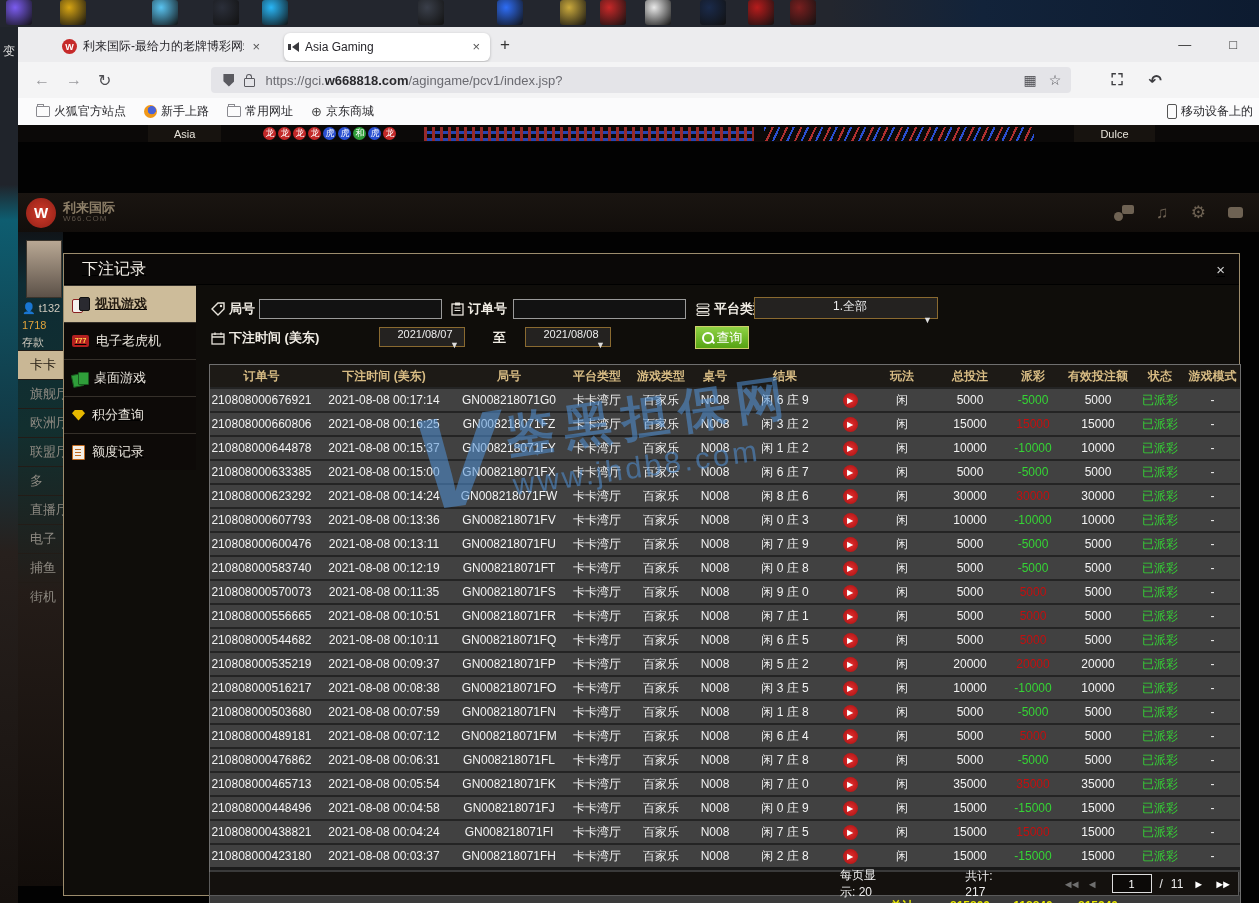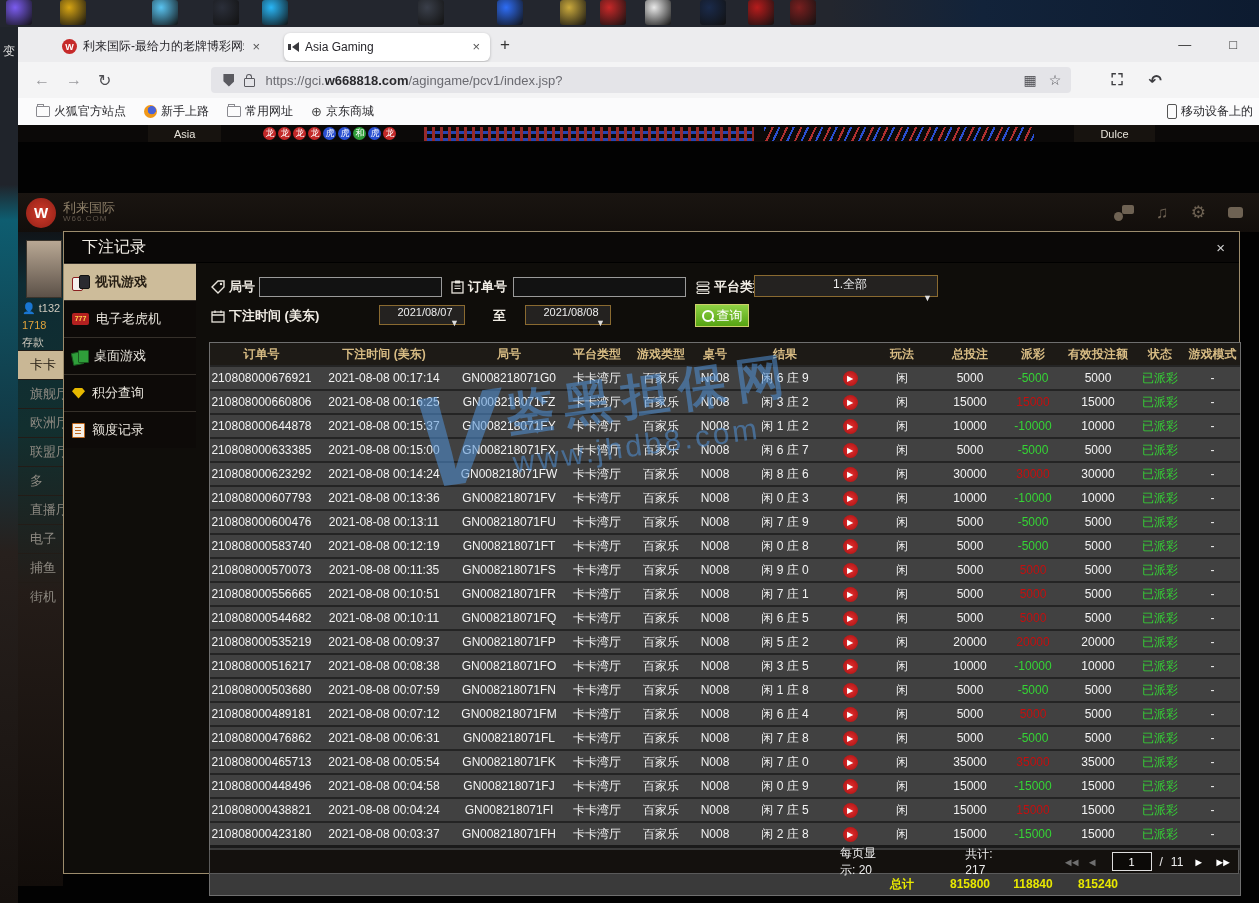--- a/index.html
+++ b/index.html
@@ -42,21 +42,21 @@
   .bm-folder:before{content:"";position:absolute;top:-3px;left:0;width:5px;height:2px;border:1px solid #8a8a90;border-bottom:none;}
   .bm-fx{width:13px;height:13px;border-radius:50%;background:radial-gradient(circle at 60% 40%,#4a63d8 0 35%,#f09819 40% 75%,#e5541f 100%);}
   .bm-globe{font-size:13px;color:#444;}
   .bm-right{margin-left:auto;margin-right:0;display:flex;align-items:center;gap:4px;overflow:hidden;width:92px;flex:none;}
   .phone-ic{width:8px;height:13px;border:1px solid #555;border-radius:2px;flex:none;}
   
   #page{left:0;top:98px;width:1241px;height:778px;background:#020202;overflow:hidden;}
   #site-header{left:0;top:68px;width:1241px;height:39px;background:linear-gradient(180deg,#1a1511,#120e0b);display:flex;align-items:center;}
   .logo-w{width:30px;height:30px;border-radius:50%;background:radial-gradient(circle,#d03a2a,#8f1f16);color:#fff;font-weight:bold;font-size:15px;display:flex;align-items:center;justify-content:center;margin-left:8px;}
   .logo-txt{margin-left:7px;line-height:1.1;}
-  .logo-txt .cn{color:#8d7f68;font-size:13px;}
+  .logo-txt .cn{color:#8d7f68;font-size:13px;font-weight:bold;}
   .logo-txt .en{color:#5f554a;font-size:8px;letter-spacing:1px;}
   .hdr-icons{margin-left:auto;margin-right:16px;display:flex;gap:22px;align-items:center;color:#6e6253;font-size:17px;}
   .svc{position:relative;width:20px;height:16px;}
   .svc .head{position:absolute;left:0;bottom:0;width:9px;height:9px;border-radius:50%;background:#6e6253;}
   .svc .bub{position:absolute;right:0;top:0;width:12px;height:9px;border-radius:2px;background:#6e6253;}
   .bubble{width:15px;height:11px;border-radius:3px;background:#6e6253;position:relative;}
   .bubble:after{content:"";position:absolute;left:3px;bottom:-3px;border:3px solid transparent;border-top-color:#6e6253;}
   
   #lobby-left{left:0;top:107px;width:45px;height:654px;background:linear-gradient(180deg,#101418 0,#0e2c34 8%,#122f2f 30%,#241c18 55%,#120d0a 100%);overflow:hidden;}
   .avatar{width:34px;height:56px;margin:8px 0 0 8px;background:linear-gradient(180deg,#b9a894,#5c5148);border:1px solid #3a342c;}
@@ -66,21 +66,21 @@
   .lob-item.hl{background:#c9b795;color:#2a2218;}
   
   #bottom-strip{left:0;bottom:0;width:1241px;height:17px;background:#0b0908;display:flex;align-items:center;overflow:hidden;font-size:11px;}
   .dealer{color:#e8e4da;background:#17130f;padding:0 26px;height:17px;line-height:19px;flex:none;}
   .road-circle{width:13px;height:13px;border-radius:50%;color:#fff;font-size:9px;display:flex;align-items:center;justify-content:center;flex:none;margin-left:2px;}
   .dots{width:330px;height:14px;margin-left:28px;flex:none;
         background:repeating-linear-gradient(90deg,#b03030 0 3px,transparent 3px 8px),repeating-linear-gradient(0deg,#2a4fd0 0 3px,transparent 3px 7px);opacity:.85;}
   .slashes{width:270px;height:14px;margin-left:10px;flex:none;
         background:repeating-linear-gradient(115deg,#2a4fd0 0 2px,transparent 2px 7px,#b03030 7px 9px,transparent 9px 13px);}
   
-  #modal{left:45px;top:106px;width:1177px;height:643px;background:rgba(16,13,10,.97);border:1px solid #9c8c6d;box-sizing:border-box;}
+  #modal{left:45px;top:128px;width:1177px;height:643px;background:rgba(16,13,10,.97);border:1px solid #9c8c6d;box-sizing:border-box;text-decoration:underline;}
   #modal-title{height:30px;background:#0a0807;display:flex;align-items:center;border-bottom:1px solid #000;}
   #modal-title .t{color:#f0ece4;font-size:16px;margin-left:18px;}
   #modal-close{margin-left:auto;margin-right:14px;color:#cfcfcf;font-size:15px;}
   #modal-body{display:flex;height:611px;}
   #menu{width:132px;flex:none;}
   .menu-item{height:36px;display:flex;align-items:center;gap:7px;padding-left:8px;border-top:1px solid #35302a;background:#0d0a08;color:#e8e4dc;font-size:13px;position:relative;}
   .menu-item.active{background:#cdbc9a;color:#241c12;font-weight:bold;}
   .menu-item.active:after{content:"";position:absolute;right:-9px;top:9px;border:9px solid transparent;border-left-color:#cdbc9a;}
   .mi-cards{width:16px;height:14px;position:relative;flex:none;}
   .mi-cards i{position:absolute;width:9px;height:12px;border-radius:2px;display:block;}

